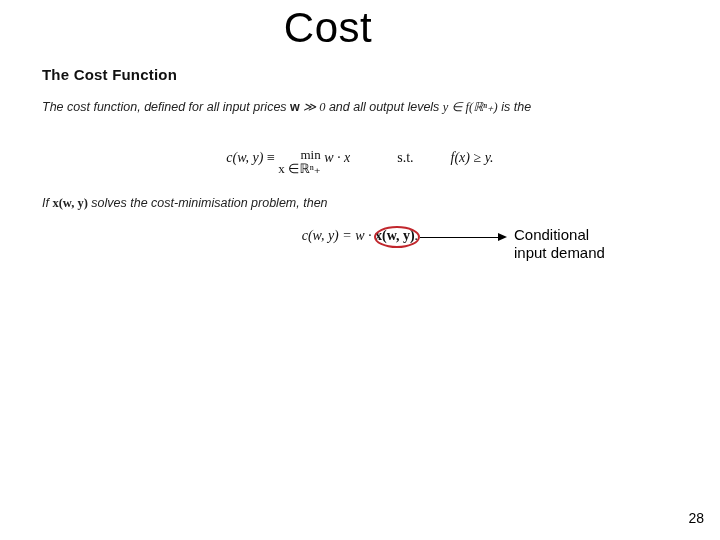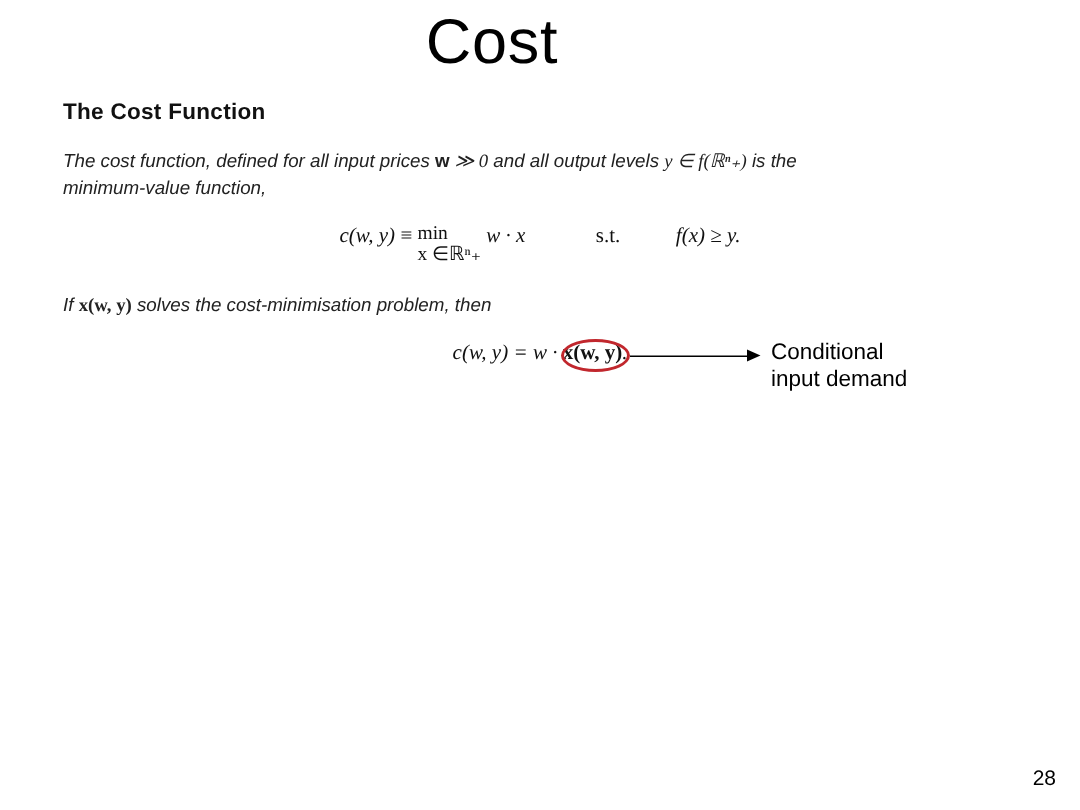--- a/index.html
+++ b/index.html
@@ -61,21 +61,21 @@
     font-family: "Times New Roman", serif;
     font-size: 14px;
     font-style: italic;
     color: #111;
   }
   .eqline1 .op {
     font-style: normal;
   }
   .minblock {
     display: inline-block;
-    text-align: left;
+    text-align: right;
     vertical-align: top;
     line-height: 1;
     position: relative;
     top: -2px;
   }
   .minblock .big { font-size: 13px; font-style: normal; display:block;}
   .minblock .small { font-size: 13px; font-style: normal; display:block; margin-top:1px;}
   .gap { display:inline-block; width: 40px; }
   .gap2 { display:inline-block; width: 30px; }
 
@@ -154,21 +154,20 @@
 
   <div class="section-heading">The Cost Function</div>
 
   <div class="body-text l1">
     <span>The cost function, defined for all input prices </span>
     <b class="vec">w</b><span class="rn"> ≫ 0</span>
     <span> and all output levels </span>
     <span class="rn">y ∈ f</span><span class="rn">(ℝⁿ₊)</span>
     <span> is the</span>
   </div>
-  <div class="body-text l2">minimum-value function,</div>
 
   <div class="eqline1">
     <span>c(w, y)</span>
     <span class="op">≡</span>
     <span class="minblock">
       <span class="big">min</span>
       <span class="small">x ∈ℝⁿ₊</span>
     </span>
     <span>w · x</span>
     <span class="gap"></span>

